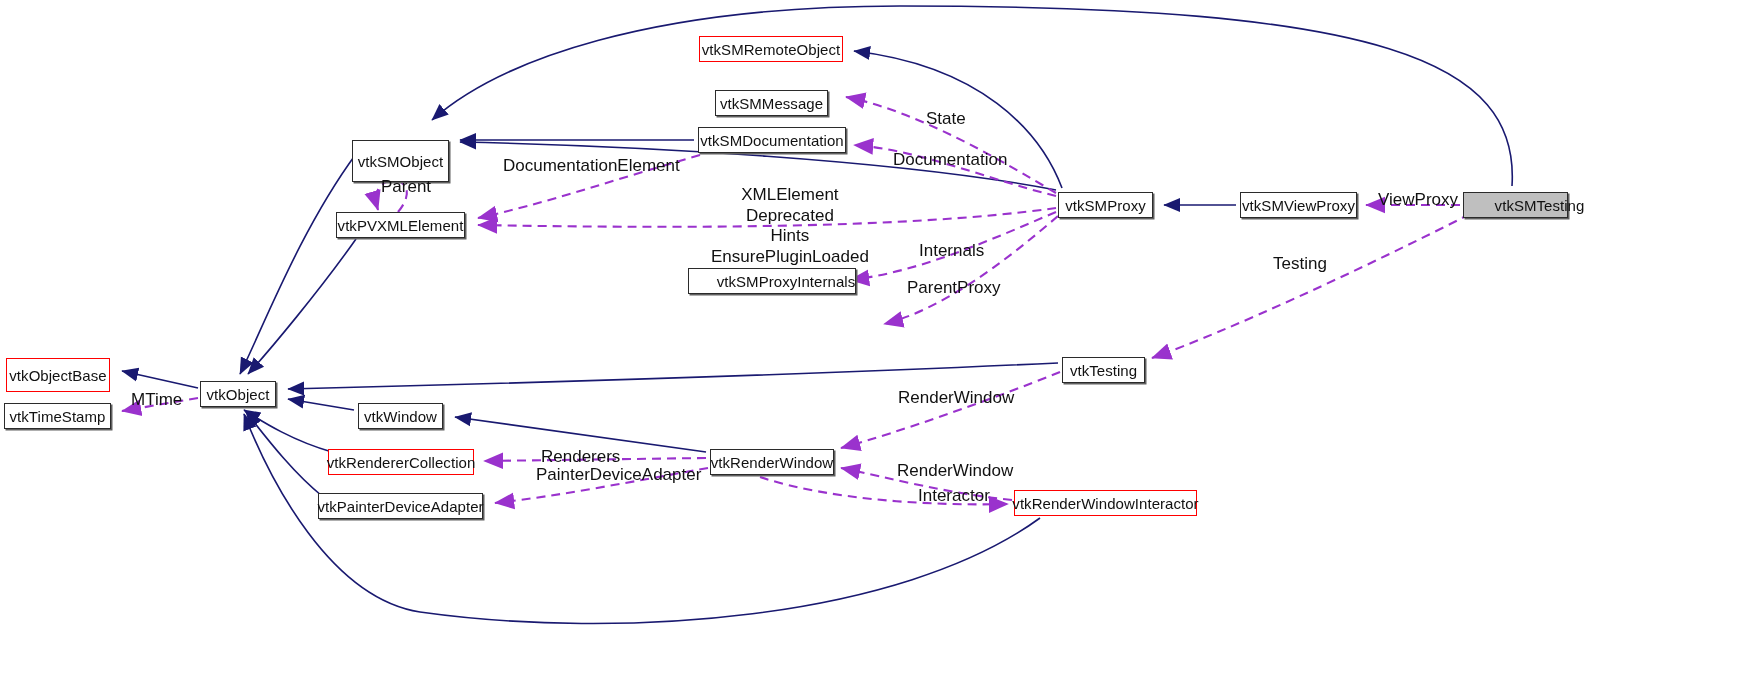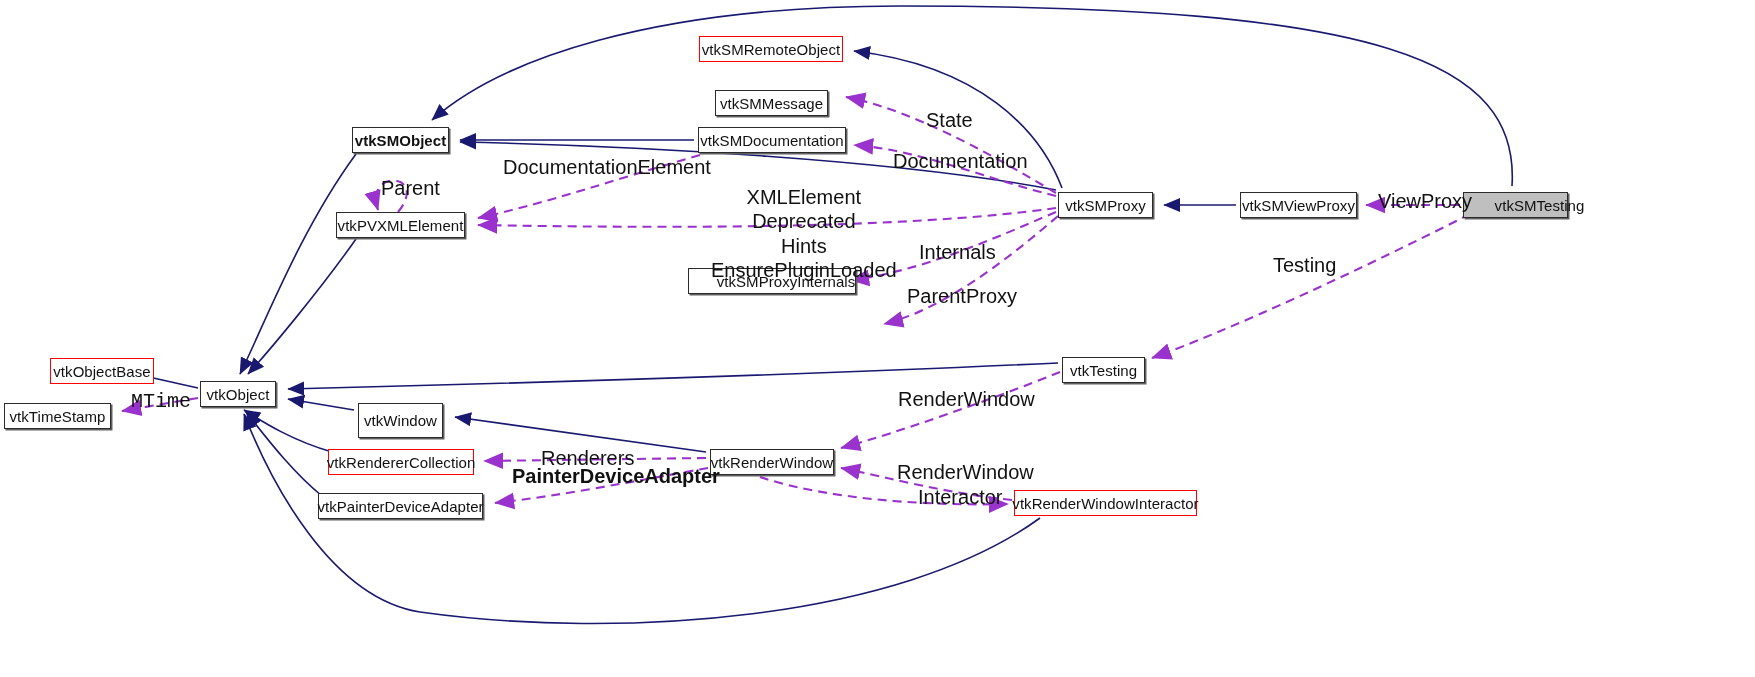--- a/index.html
+++ b/index.html
@@ -44,21 +44,21 @@
   .node.red {
     border-color: #ff0000;
     box-shadow: none;
   }
   .node.current {
     background: #bfbfbf;
     border-color: #2b2b2b;
   }
   .edge-label {
     position: absolute;
-    font-size: 20px;
+    font-size: 17px;
     color: #111111;
     white-space: nowrap;
     line-height: 1.18;
     text-align: center;
     background: transparent;
   }
   .edge-label.multi {
     line-height: 1.22;
   }
 </style>
@@ -137,49 +137,49 @@
       <path d="M 706 458 L 484 461"></path>
 
       <path d="M 708 468 C 640 480 560 496 495 503"></path>
 
       <path d="M 760 477 C 830 500 930 506 1008 504"></path>
     </g>
   </svg>
 
   <div class="node red" style="left:699px; top:36px;  width:144px; height:26px;">vtkSMRemoteObject</div>
   <div class="node" style="left:715px; top:90px;  width:113px; height:26px;">vtkSMMessage</div>
-  <div class="node" style="left:352px; top:127px; width:97px;  height:26px;font-weight:bold;">vtkSMObject</div>
+  <div class="node" style="left:352px; top:140px; width:97px;  height:42px;">vtkSMObject</div>
   <div class="node" style="left:698px; top:127px; width:148px; height:26px;">vtkSMDocumentation</div>
   <div class="node" style="left:1058px;top:192px; width:95px;  height:26px;">vtkSMProxy</div>
   <div class="node" style="left:1240px;top:192px; width:117px; height:26px;">vtkSMViewProxy</div>
   <div class="node current" style="left:1463px;top:192px; width:105px; height:26px;padding-left:48px;">vtkSMTesting</div>
   <div class="node" style="left:336px; top:212px; width:129px; height:26px;">vtkPVXMLElement</div>
   <div class="node" style="left:688px; top:268px; width:168px; height:26px;padding-left:28px;">vtkSMProxyInternals</div>
   <div class="node" style="left:1062px;top:357px; width:83px;  height:26px;">vtkTesting</div>
-  <div class="node red" style="left:6px;   top:358px; width:104px; height:26px;margin-left:44px;">vtkObjectBase</div>
+  <div class="node red" style="left:6px;   top:358px; width:104px; height:34px;">vtkObjectBase</div>
   <div class="node" style="left:200px; top:381px; width:76px;  height:26px;">vtkObject</div>
   <div class="node" style="left:4px;   top:403px; width:107px; height:26px;">vtkTimeStamp</div>
-  <div class="node" style="left:358px; top:403px; width:85px;  height:35px;">vtkWindow</div>
+  <div class="node" style="left:358px; top:403px; width:85px;  height:26px;">vtkWindow</div>
   <div class="node red" style="left:328px; top:449px; width:146px; height:26px;">vtkRendererCollection</div>
   <div class="node" style="left:710px; top:449px; width:124px; height:26px;">vtkRenderWindow</div>
   <div class="node" style="left:318px; top:493px; width:165px; height:26px;">vtkPainterDeviceAdapter</div>
   <div class="node red" style="left:1014px;top:490px; width:183px; height:26px;">vtkRenderWindowInteractor</div>
 
   <div class="edge-label" style="left:926px; top:109px;">State</div>
   <div class="edge-label" style="left:893px; top:150px;">Documentation</div>
   <div class="edge-label" style="left:503px; top:156px;">DocumentationElement</div>
   <div class="edge-label multi" style="left:711px; top:161px; white-space:pre; text-align:center;margin-top:24px;">XMLElement
 Deprecated
 Hints
 EnsurePluginLoaded</div>
   <div class="edge-label" style="left:381px; top:177px;">Parent</div>
   <div class="edge-label" style="left:1378px;top:190px;">ViewProxy</div>
   <div class="edge-label" style="left:919px; top:241px;">Internals</div>
   <div class="edge-label" style="left:1273px;top:254px;">Testing</div>
-  <div class="edge-label" style="left:907px; top:285px;">ParentProxy</div>
+  <div class="edge-label" style="left:907px; top:278px;">ParentProxy</div>
   <div class="edge-label" style="left:898px; top:388px;">RenderWindow</div>
-  <div class="edge-label" style="left:131px; top:390px;font-family:Liberation Mono, monospace;">MTime</div>
+  <div class="edge-label" style="left:131px; top:390px;">MTime</div>
   <div class="edge-label" style="left:541px; top:447px;">Renderers</div>
   <div class="edge-label" style="left:897px; top:461px;">RenderWindow</div>
-  <div class="edge-label" style="left:512px; top:465px;font-weight:bold;">PainterDeviceAdapter</div>
+  <div class="edge-label" style="left:536px; top:465px;">PainterDeviceAdapter</div>
   <div class="edge-label" style="left:918px; top:486px;">Interactor</div>
 
 </div>
 
 </body></html>

